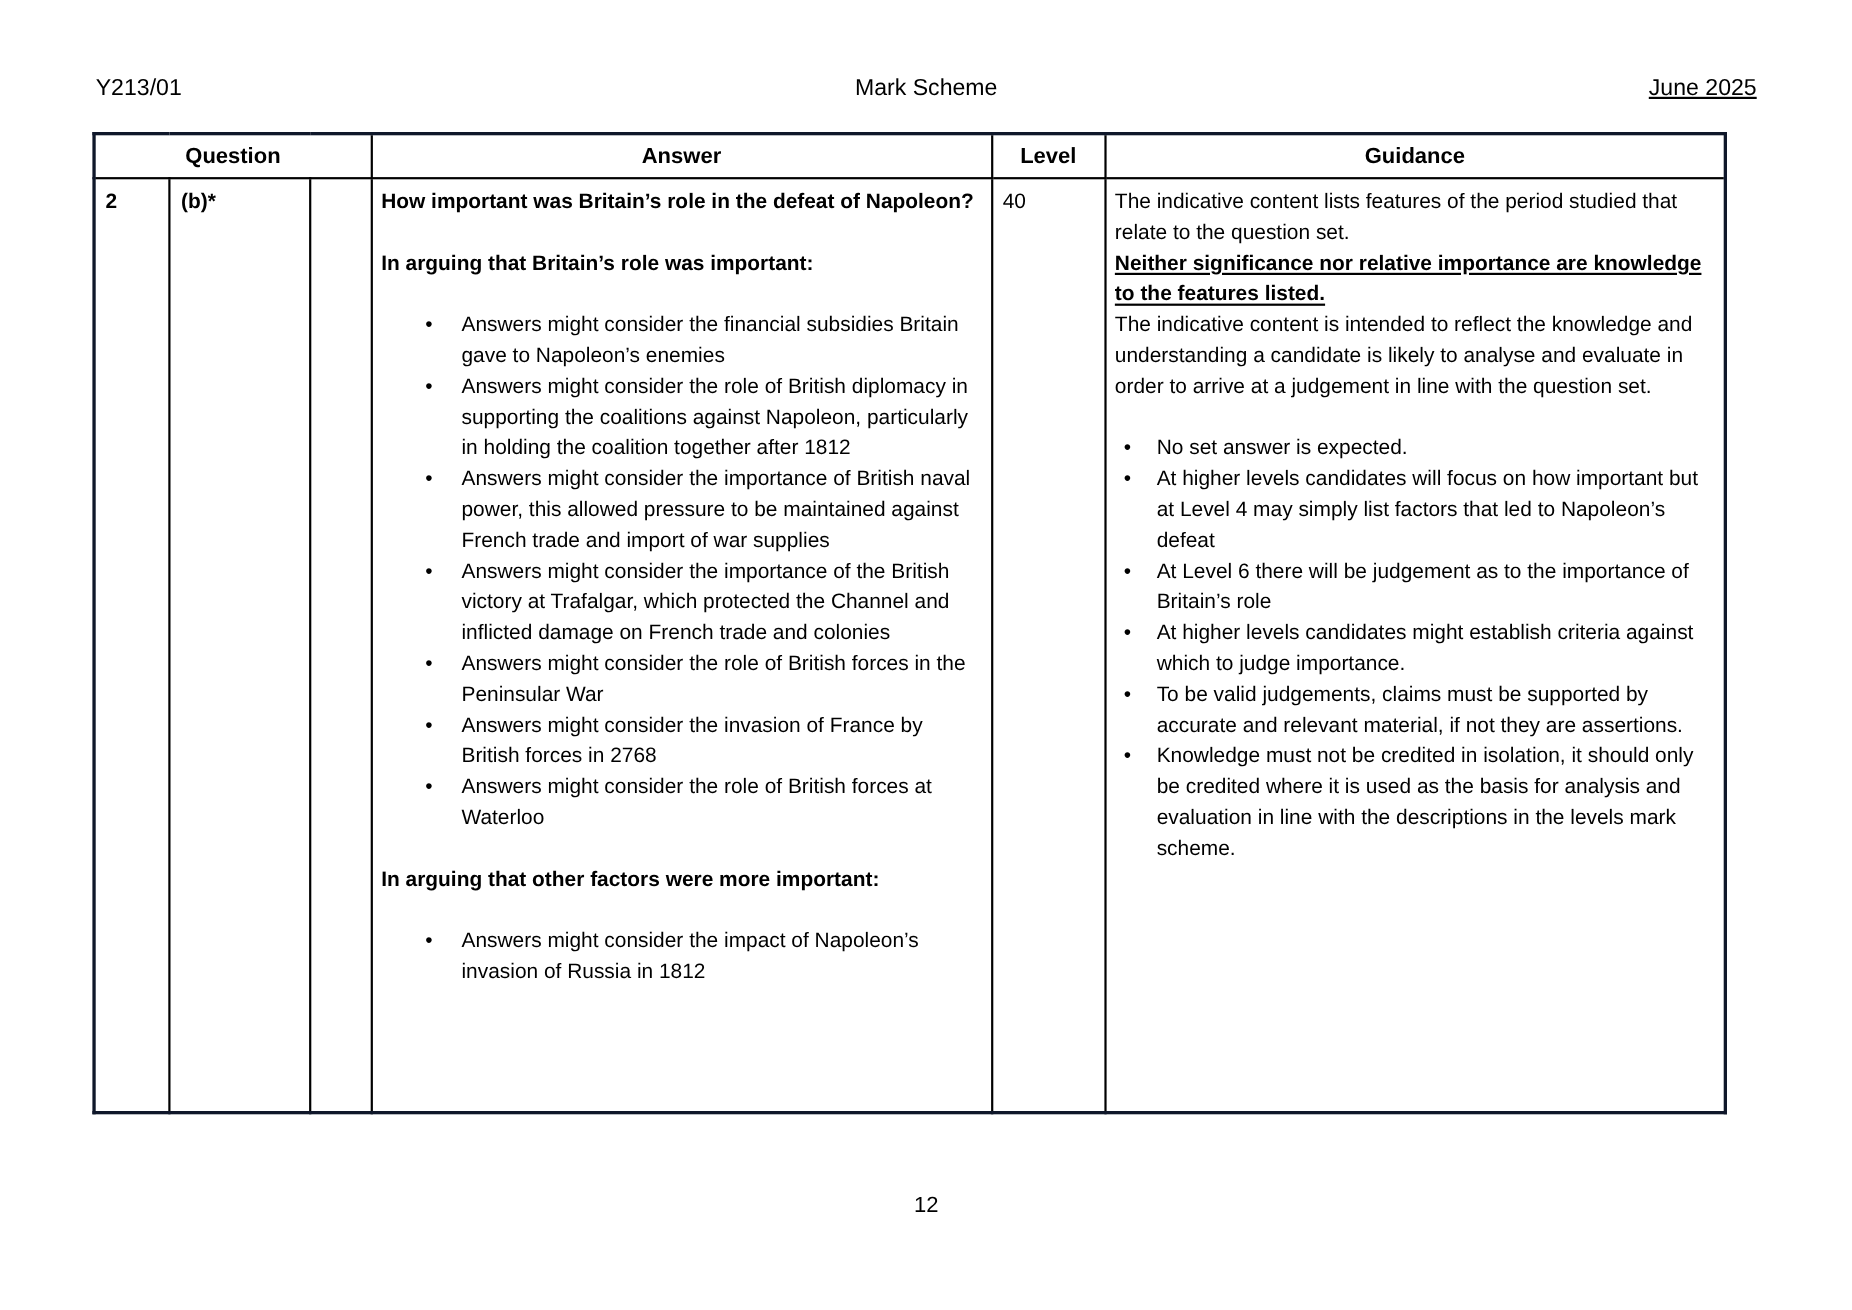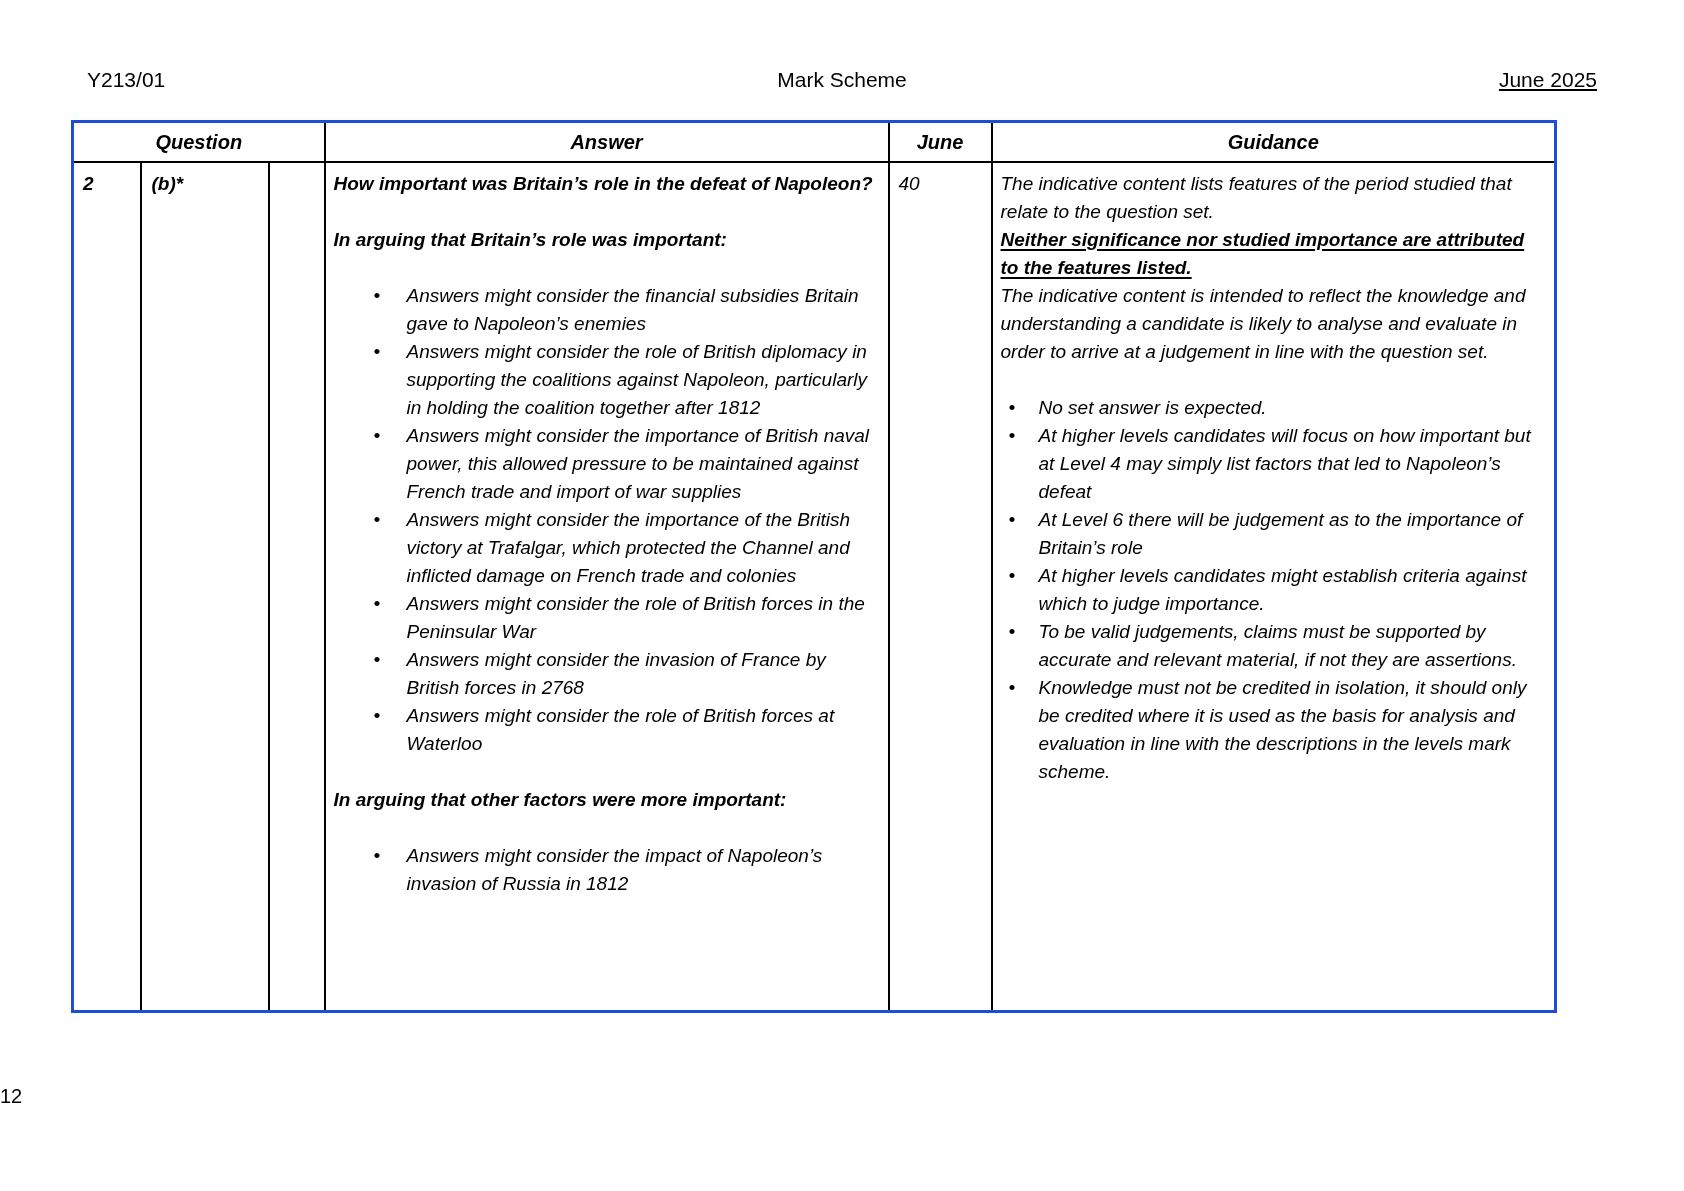--- a/index.html
+++ b/index.html
@@ -19,27 +19,26 @@
     height: 28px;
     font-size: 21px;
     line-height: 28px;
   }
   .h-left   { position: absolute; left: 0; top: 0; }
   .h-center { position: absolute; left: 0; right: 0; top: 0; text-align: center; }
   .h-right  { position: absolute; right: 0; top: 0; text-decoration: underline; }
 
   table.ms-table {
     position: absolute;
-    left: 71px;
+    left: 84px;
     top: 120px;
     width: 1483px;
     border-collapse: collapse;
-    border: 3px solid #1d4ed8;
+    border: 3px solid #0f172a;
     table-layout: fixed;
-    font-style: italic;
   }
   .ms-table th, .ms-table td {
     border: 2px solid #000;
     vertical-align: top;
     font-size: 19px;
     line-height: 28px;
   }
   .ms-table th {
     height: 40px;
     vertical-align: middle;
@@ -77,20 +76,21 @@
     font-weight: bold;
     text-decoration: underline;
     text-decoration-thickness: 2px;
     text-underline-offset: 3px;
   }
   .page-footer {
     position: absolute;
     left: 0;
     right: 0;
     top: 1085px;
+    text-align: center;
     font-size: 20px;
   }
 </style>
 </head>
 <body>
 
 <div class="doc-header">
   <span class="h-left">Y213/01</span>
   <span class="h-center">Mark Scheme</span>
   <span class="h-right">June 2025</span>
@@ -102,21 +102,21 @@
     <col style="width:128px">
     <col style="width:56px">
     <col style="width:564px">
     <col style="width:103px">
     <col style="width:564px">
   </colgroup>
   <thead>
     <tr>
       <th colspan="3">Question</th>
       <th>Answer</th>
-      <th>June</th>
+      <th>Level</th>
       <th>Guidance</th>
     </tr>
   </thead>
   <tbody>
     <tr class="data-row">
       <td class="c-num">2</td>
       <td class="c-part">(b)*</td>
       <td class="c-subpart-empty"></td>
       <td class="c-answer">
         <p class="b">How important was Britain’s role in the defeat of Napoleon?</p>
@@ -131,21 +131,21 @@
             <li>Answers might consider the role of British forces at Waterloo</li>
           </ul>
         <p class="b gap-top">In arguing that other factors were more important:</p>
         <ul class="bullets">
             <li>Answers might consider the impact of Napoleon’s invasion of Russia in 1812</li>
           </ul>
       </td>
       <td class="c-mark">40</td>
       <td class="c-guidance">
         <p>The indicative content lists features of the period studied that relate to the question set.</p>
-        <p class="emphasis">Neither significance nor studied importance are attributed to the features listed.</p>
+        <p class="emphasis">Neither significance nor relative importance are knowledge to the features listed.</p>
         <p>The indicative content is intended to reflect the knowledge and understanding a candidate is likely to analyse and evaluate in order to arrive at a judgement in line with the question set.</p>
         <ul class="bullets gap-top">
             <li>No set answer is expected.</li>
             <li>At higher levels candidates will focus on how important but at Level 4 may simply list factors that led to Napoleon’s defeat</li>
             <li>At Level 6 there will be judgement as to the importance of Britain’s role</li>
             <li>At higher levels candidates might establish criteria against which to judge importance.</li>
             <li>To be valid judgements, claims must be supported by accurate and relevant material, if not they are assertions.</li>
             <li>Knowledge must not be credited in isolation, it should only be credited where it is used as the basis for analysis and evaluation in line with the descriptions in the levels mark scheme.</li>
           </ul>
       </td>

